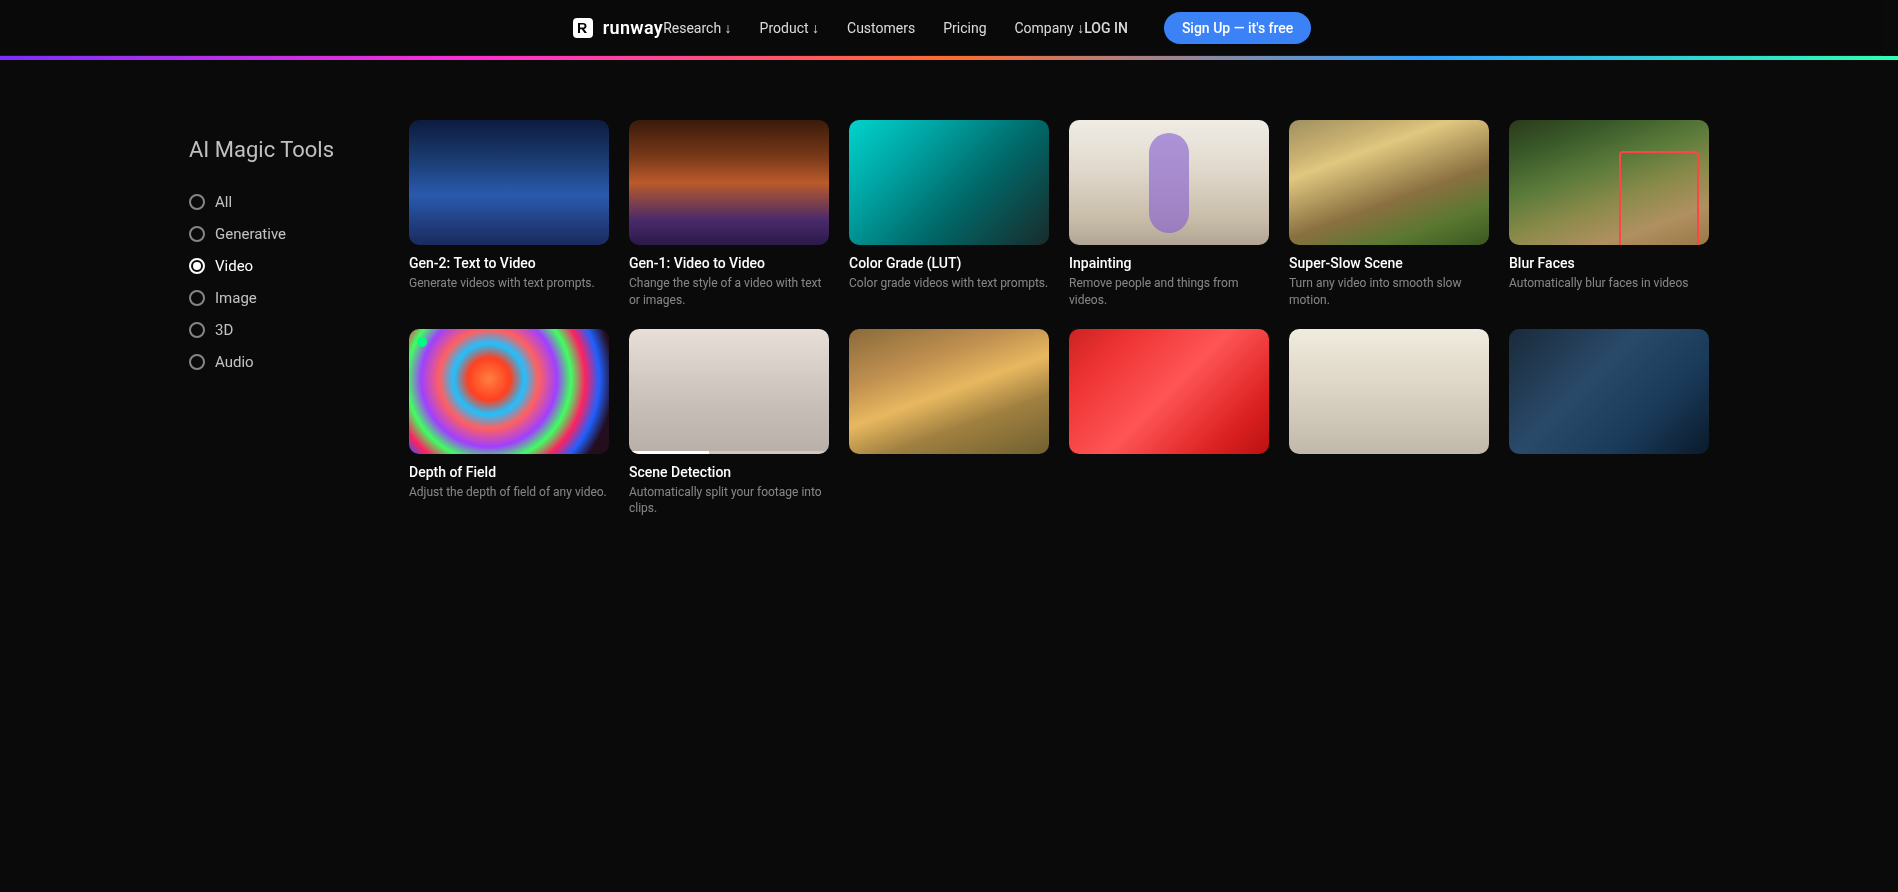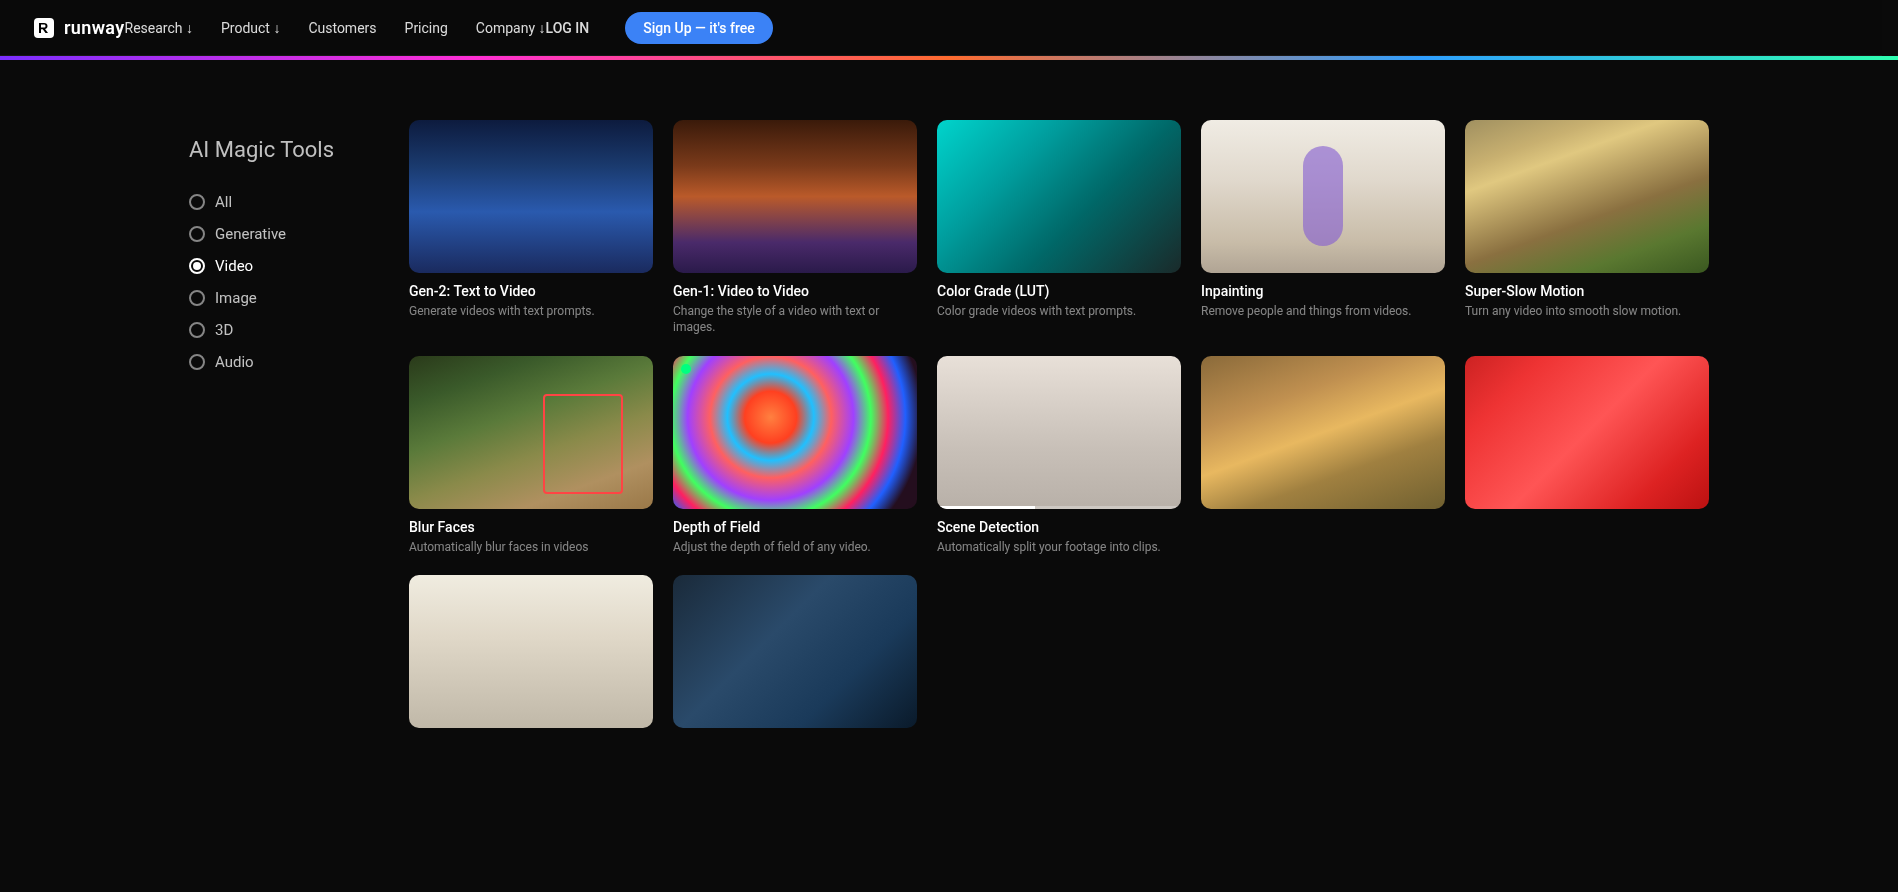--- a/index.html
+++ b/index.html
@@ -12,21 +12,21 @@
     }
 
     
     nav {
       position: fixed;
       top: 0; left: 0; right: 16px;
       height: 56px;
       background: rgba(10,10,10,0.95);
       display: flex;
       align-items: center;
-      justify-content: flex-start;
+      justify-content: center;
       padding: 0 32px;
       z-index: 100;
       border-bottom: 1px solid rgba(255,255,255,0.06);
     }
     .nav-logo {
       display: flex;
       align-items: center;
       gap: 8px;
       text-decoration: none;
       color: #fff;
@@ -142,21 +142,21 @@
     .filter-item.active .radio-outer { border-color: #fff; }
 
     
     .grid-area {
       flex: 1;
       padding-top: 40px;
       padding-left: 40px;
     }
     .tools-grid {
       display: grid;
-      grid-template-columns: repeat(5, 1fr);
+      grid-template-columns: repeat(6, 1fr);
       gap: 20px;
     }
     .tool-card {
       cursor: pointer;
     }
     .tool-thumb {
       width: 100%;
       aspect-ratio: 16/10;
       border-radius: 10px;
       overflow: hidden;
@@ -369,21 +369,21 @@
     <div class="tool-thumb thumb-inpaint-img">
       <div class="inpaint-overlay"></div>
     </div>
     <div class="tool-name">Inpainting</div>
     <div class="tool-desc">Remove people and things from videos.</div>
   </div>
         <div class="tool-card">
     <div class="tool-thumb thumb-slowmo-img">
       
     </div>
-    <div class="tool-name">Super-Slow Motion</div>
+    <div class="tool-name">Super-Slow Scene</div>
     <div class="tool-desc">Turn any video into smooth slow motion.</div>
   </div>
         <div class="tool-card">
     <div class="tool-thumb thumb-blur-img">
       <div class="face-box"></div>
     </div>
     <div class="tool-name">Blur Faces</div>
     <div class="tool-desc">Automatically blur faces in videos</div>
   </div>
         <div class="tool-card">

